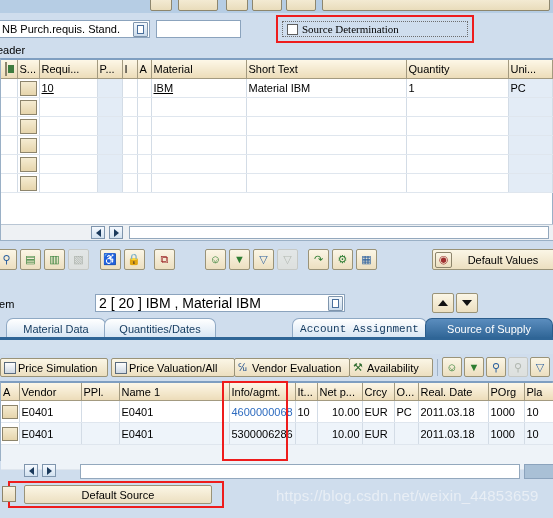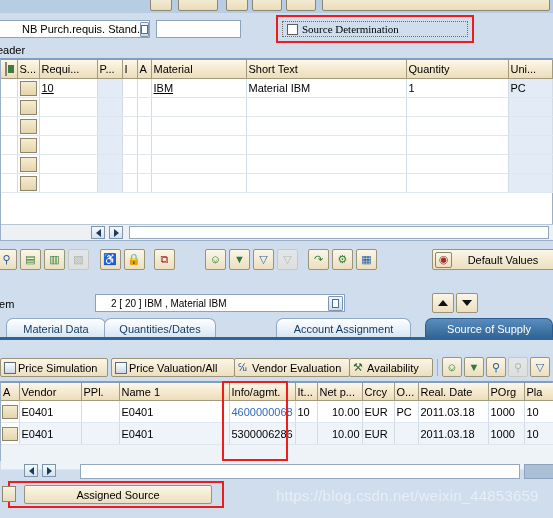--- a/index.html
+++ b/index.html
@@ -26,21 +26,21 @@
   .icobtn.dis{background:linear-gradient(#f3efe3,#e9e3d2);border-color:#bdb8a6;opacity:.55;}
 
   
   .toptool{position:absolute;left:0;top:0;width:553px;height:13px;background:#b6cde4;overflow:hidden;}
   .toptool .tb{position:absolute;top:-9px;height:20px;border:1px solid #8d866d;border-radius:2px;
       background:linear-gradient(#fbf6e6,#e9dcbb);box-sizing:border-box;}
 
   
   .doctype{position:absolute;left:-2px;top:20px;width:152px;height:18px;background:#fff;
      border:1px solid #8ba3bd;box-sizing:border-box;display:flex;align-items:center;padding-left:3px;}
-  .doctype .lbl{flex:1;font-size:11px;white-space:nowrap;margin-left:20px;}
+  .doctype .lbl{flex:1;font-size:11px;white-space:nowrap;}
   .f4{width:13px;height:13px;border:1px solid #7f95ad;background:linear-gradient(#f2f7fc,#ccdcec);
      border-radius:1px;display:flex;align-items:center;justify-content:center;margin-right:1px;}
   .f4 i{display:block;width:7px;height:9px;background:#fff;border:1px solid #4a6f9c;box-sizing:border-box;}
   .docnum{position:absolute;left:156px;top:20px;width:85px;height:18px;background:#fff;
      border:1px solid #8ba3bd;box-sizing:border-box;}
 
   .srcdet-wrap{position:absolute;left:276px;top:15px;width:198px;height:28px;border:2px solid #ee1c1c;box-sizing:border-box;}
   .srcdet{position:absolute;left:4px;top:4px;right:4px;bottom:4px;border:1px dotted #6d6d6d;
      display:flex;align-items:center;padding-left:4px;box-sizing:border-box;font-family:Liberation Serif, serif;}
   .cbx{width:11px;height:11px;border:1px solid #5f5f5f;background:#fff;box-sizing:border-box;margin-right:4px;}
@@ -83,21 +83,21 @@
   .midtool .icobtn{position:absolute;top:2px;}
   .defbtn{position:absolute;left:432px;top:2px;width:145px;height:21px;
     background:linear-gradient(#fbf6e6,#ecdfc0);border:1px solid #9a9378;border-radius:2px;
     display:flex;align-items:center;box-sizing:border-box;}
   .defbtn .t{flex:1;text-align:center;font-size:11px;padding-right:22px;}
 
   
   .itemlbl{position:absolute;left:-4px;top:298px;font-size:11px;}
   .itemfield{position:absolute;left:95px;top:294px;width:250px;height:18px;background:#fff;
     border:1px solid #8ba3bd;box-sizing:border-box;display:flex;align-items:center;padding-left:3px;}
-  .itemfield .t{flex:1;font-size:10px;white-space:nowrap;margin-left:12px;}
+  .itemfield .t{flex:1;font-size:14px;white-space:nowrap;}
   .navup{position:absolute;left:432px;top:293px;}
   .navdn{position:absolute;left:456px;top:293px;}
   .navbtn{width:22px;height:20px;}
 
   
   .tabstrip{position:absolute;left:0;top:318px;width:553px;height:20px;}
   .tab{position:absolute;top:0;height:20px;
      background:linear-gradient(#ffffff,#d6e5f3);
      border:1px solid #8fa9c4;border-bottom:none;
      border-radius:7px 7px 0 0;
@@ -373,21 +373,21 @@
       <i class="tri-d"></i>
     </span>
 
   <div class="tabstrip">
     <div class="tab" style="left:6px;width:100px;">
         <span>Material Data</span>
       </div>
     <div class="tab" style="left:104px;width:112px;">
         <span>Quantities/Dates</span>
       </div>
-    <div class="tab" style="left:276px;width:135px;">
+    <div class="tab" style="left:292px;width:135px;font-family:Liberation Mono, monospace;">
         <span>Account Assignment</span>
       </div>
     <div class="tab active" style="left:425px;width:128px;">
         <span>Source of Supply</span>
       </div>
   </div>
   <div class="tabline"></div>
   <div class="tabbody"></div>
 
   <div class="pstool">
@@ -505,17 +505,17 @@
     <span class="arrbtn" style="position:absolute;left:18px;top:0;">
         <i class="tri-r"></i>
       </span>
     <span class="fsfield"></span>
     <span class="fsright"></span>
   </div>
 
   <div class="assignwrap"></div>
   <span class="assignico"></span>
   <div class="assignbtn">
-    <span>Assigned Source</span>
+    <span>Default Source</span>
   </div>
   <div class="watermark">https://blog.csdn.net/weixin_44853659</div>
 
 </div>
 
 </body></html>

